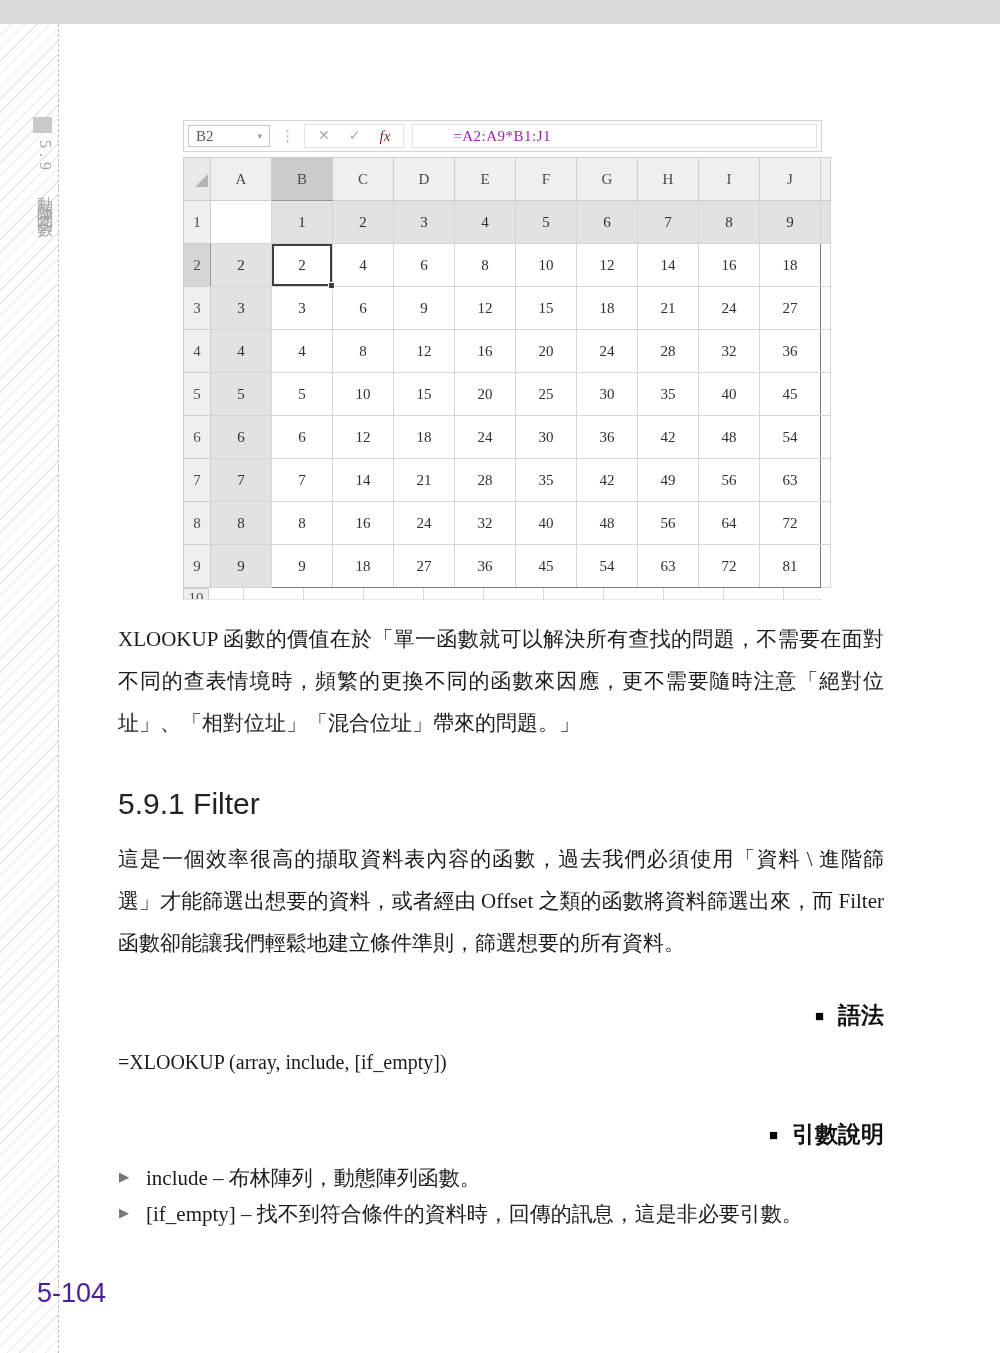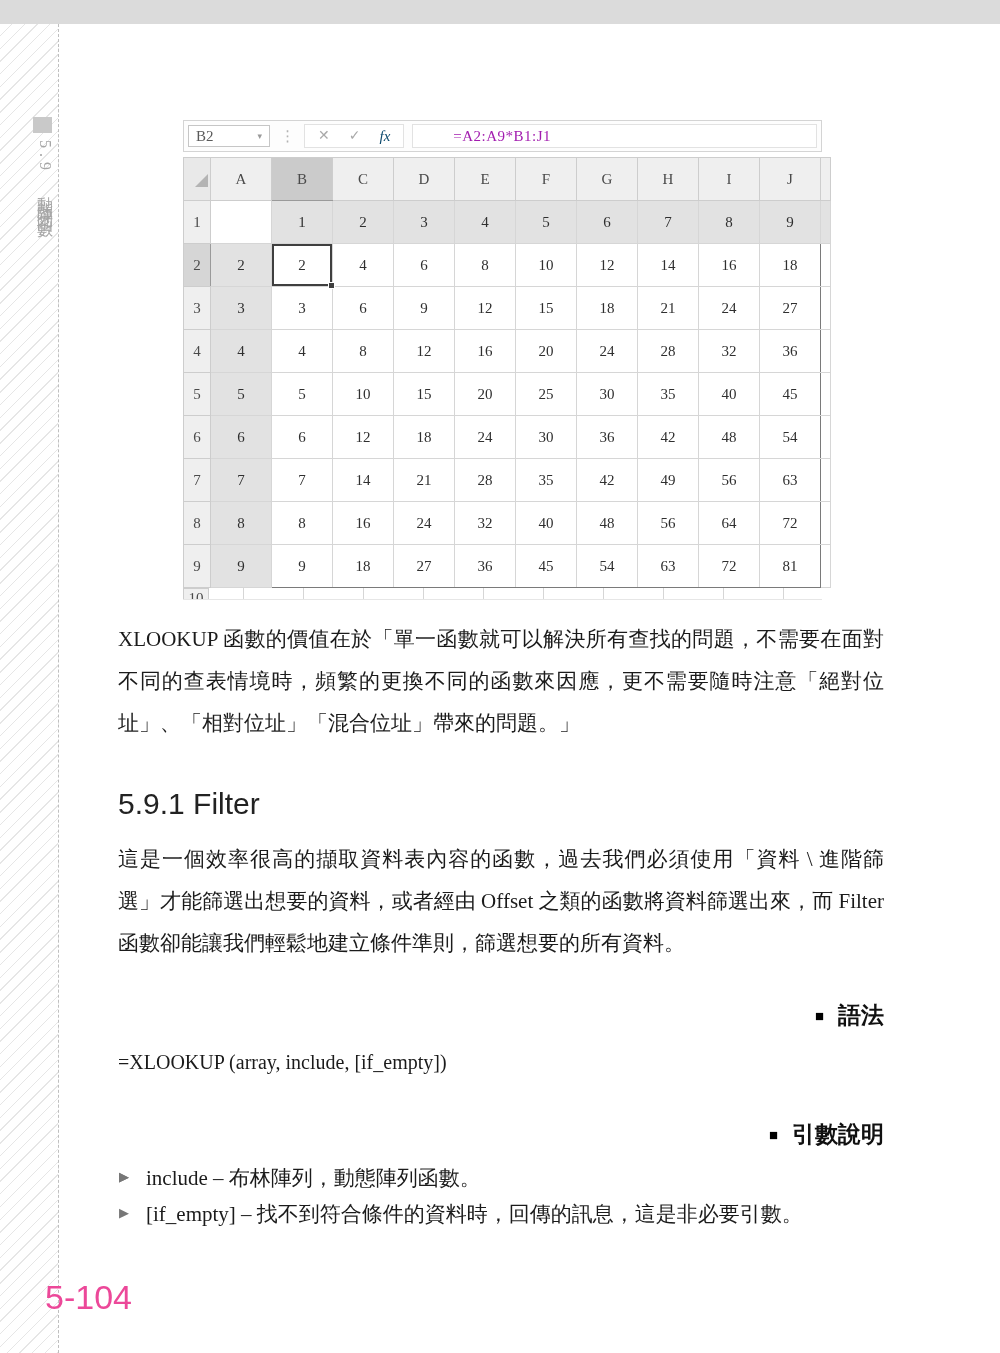--- a/index.html
+++ b/index.html
@@ -16,22 +16,22 @@
     border-right:1px dashed #bfbfbf;
   }
   .tab-square{position:absolute;top:93px;left:33px;width:19px;height:16px;background:#c9c9c9;}
   .vtext{
     position:absolute;top:116px;left:34px;
     writing-mode:vertical-rl;text-orientation:mixed;
     color:#a6a6a6;font-size:16px;letter-spacing:5px;white-space:nowrap;
     font-family:"Liberation Serif",serif;
   }
   .pagenum{
-    position:absolute;left:45px;top:1278px;
-    font-family:"Liberation Sans",sans-serif;font-size:34px;color:#ec4899;
+    position:absolute;left:37px;top:1278px;
+    font-family:"Liberation Sans",sans-serif;font-size:27px;color:#4c1d95;
   }
   
   .content{
     position:absolute;left:118px;top:120px;width:766px;
     font-size:21px;line-height:42px;text-align:justify;color:#1b1b1b;
   }
   .content p{margin:0 0 24px;}
   h2.sec{
     font-family:"Liberation Sans",sans-serif;font-weight:400;font-size:30px;color:#222;
     margin:42px 0 16px;line-height:36px;text-align:left;
@@ -55,21 +55,21 @@
     width:82px;height:22px;margin-left:4px;border:1px solid #c6c6c6;box-sizing:border-box;
     display:flex;align-items:center;justify-content:space-between;padding:0 7px;
     font-size:15px;color:#5a5a5a;background:#fff;
   }
   .caret{font-size:9px;color:#9a9a9a;}
   .dots{color:#b3b3b3;margin:0 9px 0 10px;font-size:15px;}
   .fbtns{
     display:flex;align-items:center;gap:19px;height:24px;box-sizing:border-box;
     border:1px solid #e2e2e2;padding:0 13px;color:#a9a9a9;font-size:14px;background:#fff;
   }
-  .fx{font-style:italic;color:#0c4a6e;font-size:15px;}
+  .fx{font-style:italic;color:#7f1d1d;font-size:15px;}
   .ffield{
     flex:1;height:24px;box-sizing:border-box;border:1px solid #e2e2e2;background:#fff;
     margin:0 4px 0 8px;display:flex;align-items:center;padding-left:40px;
     font-size:15px;color:#a21caf;letter-spacing:.5px;
   }
   table.grid{border-collapse:collapse;table-layout:fixed;width:639px;font-size:15px;}
   .grid tr{height:20px;}
   .grid th{
     background:#efefef;border:1px solid #cdcdcd;font-weight:normal;color:#4a4a4a;
     text-align:center;padding:0;

